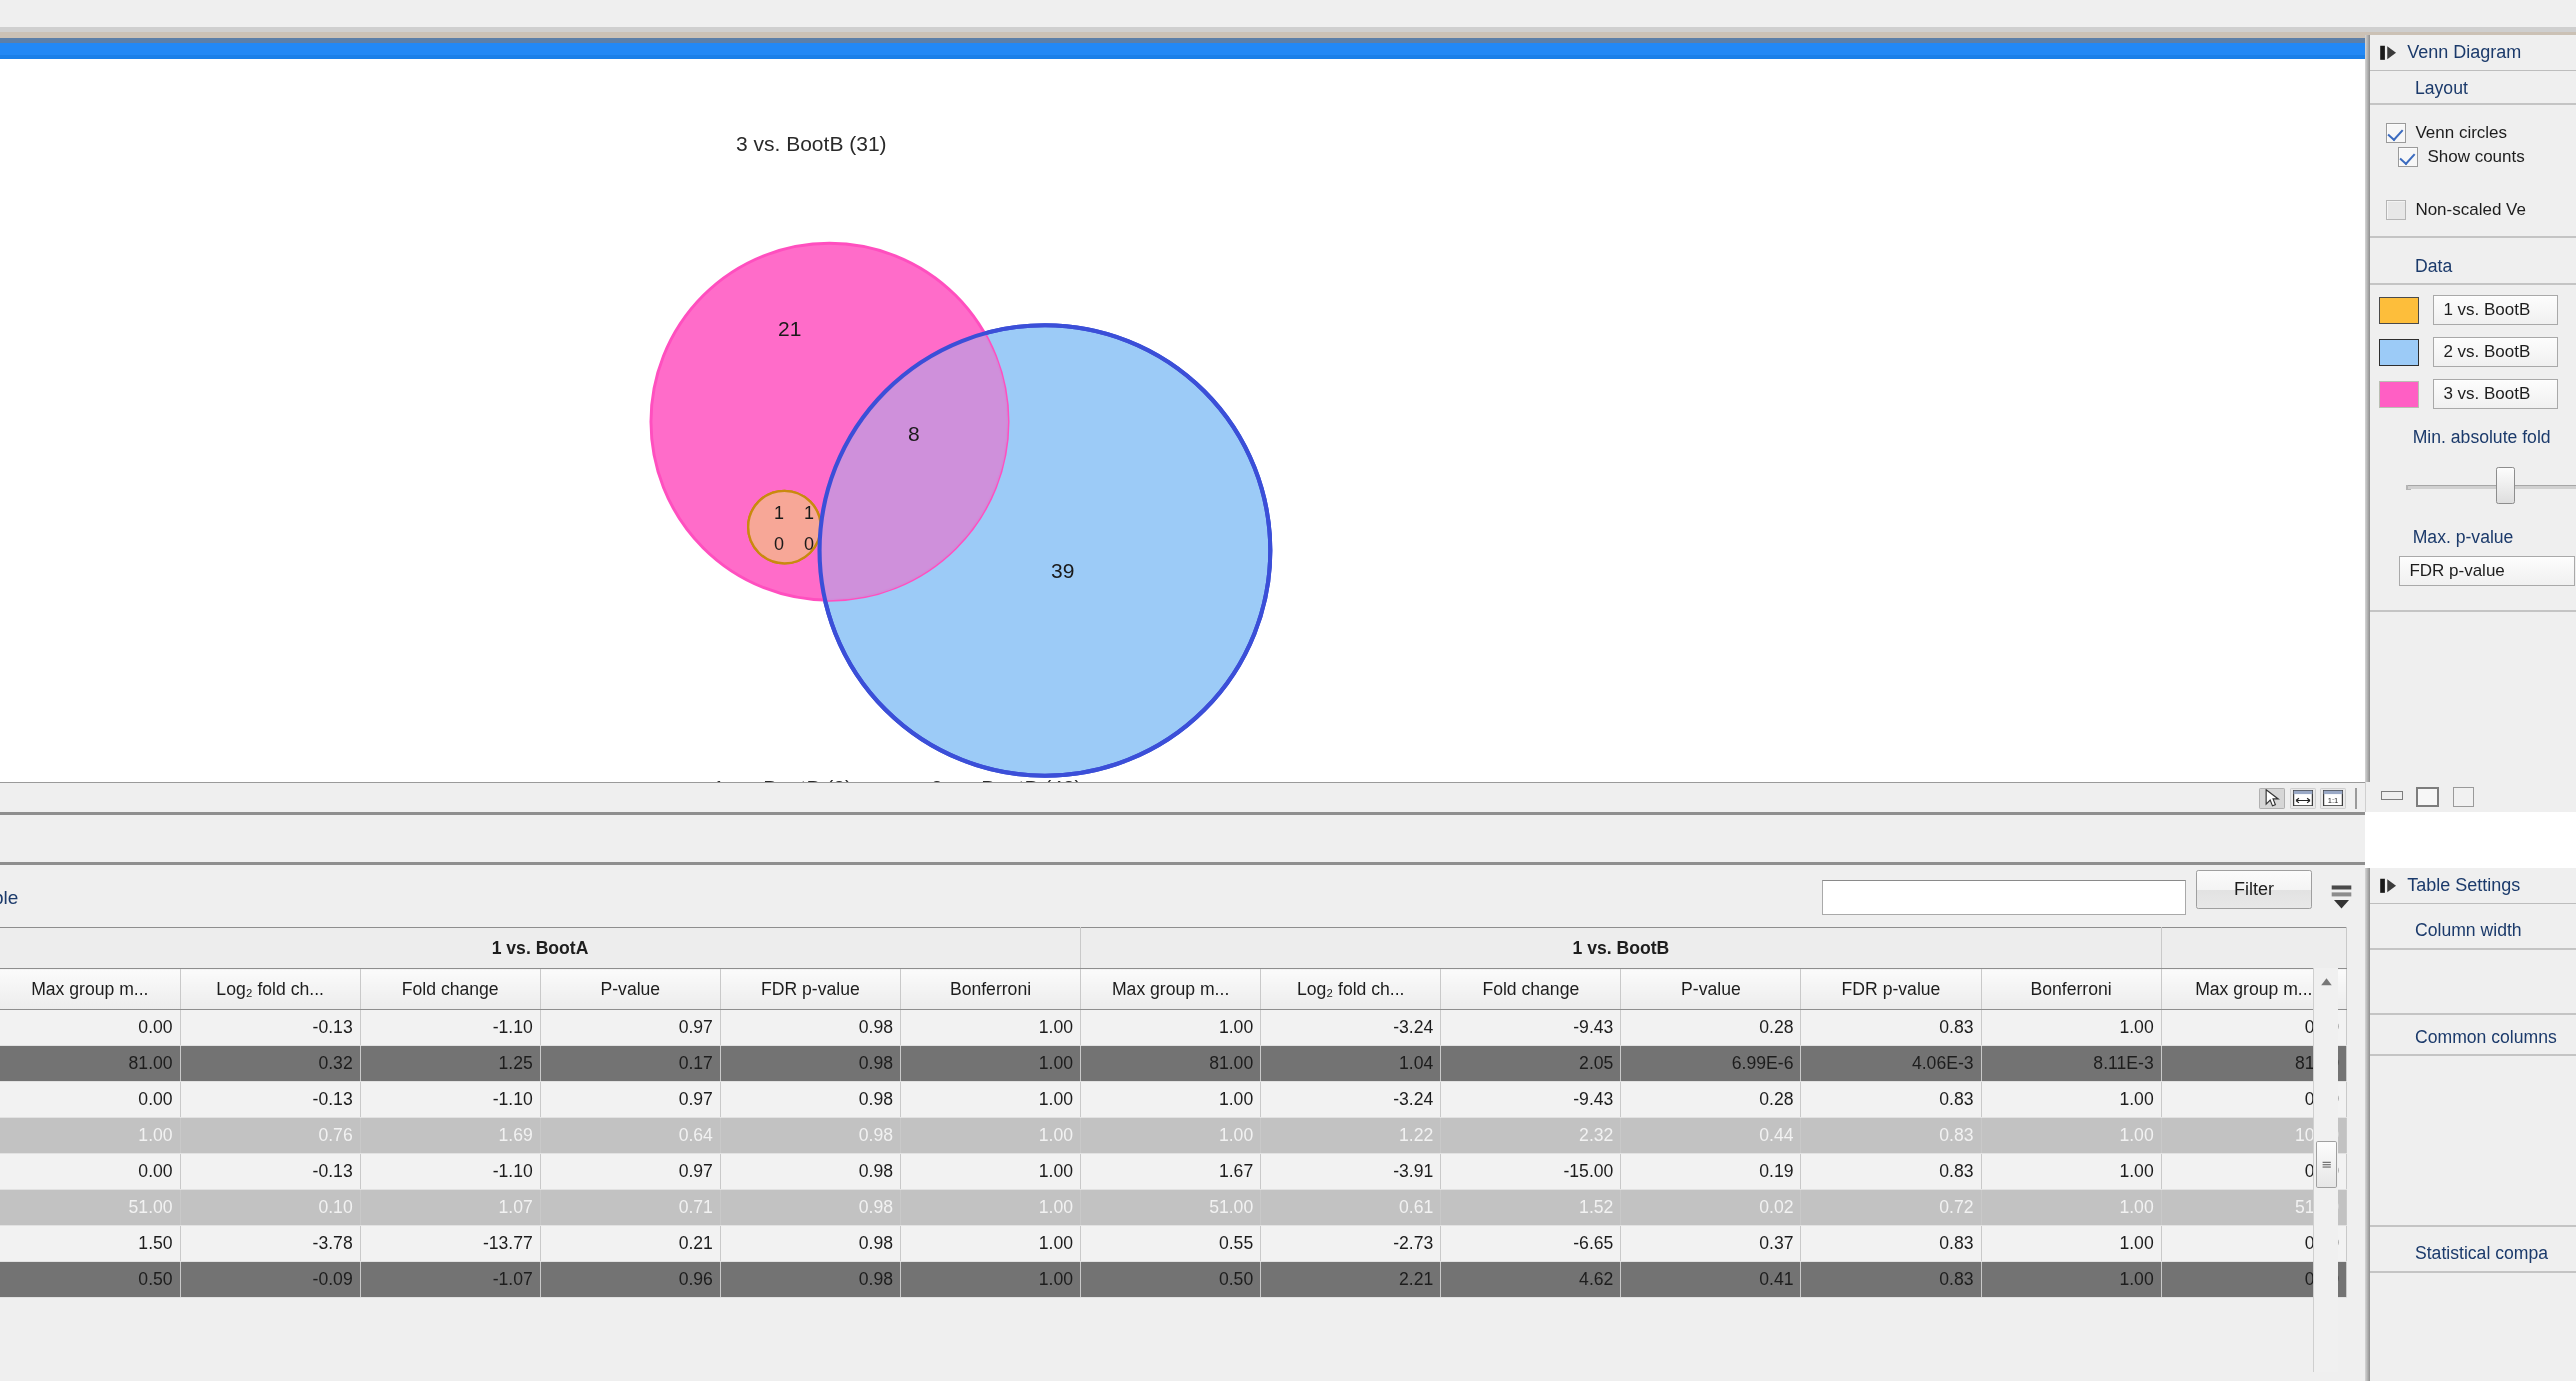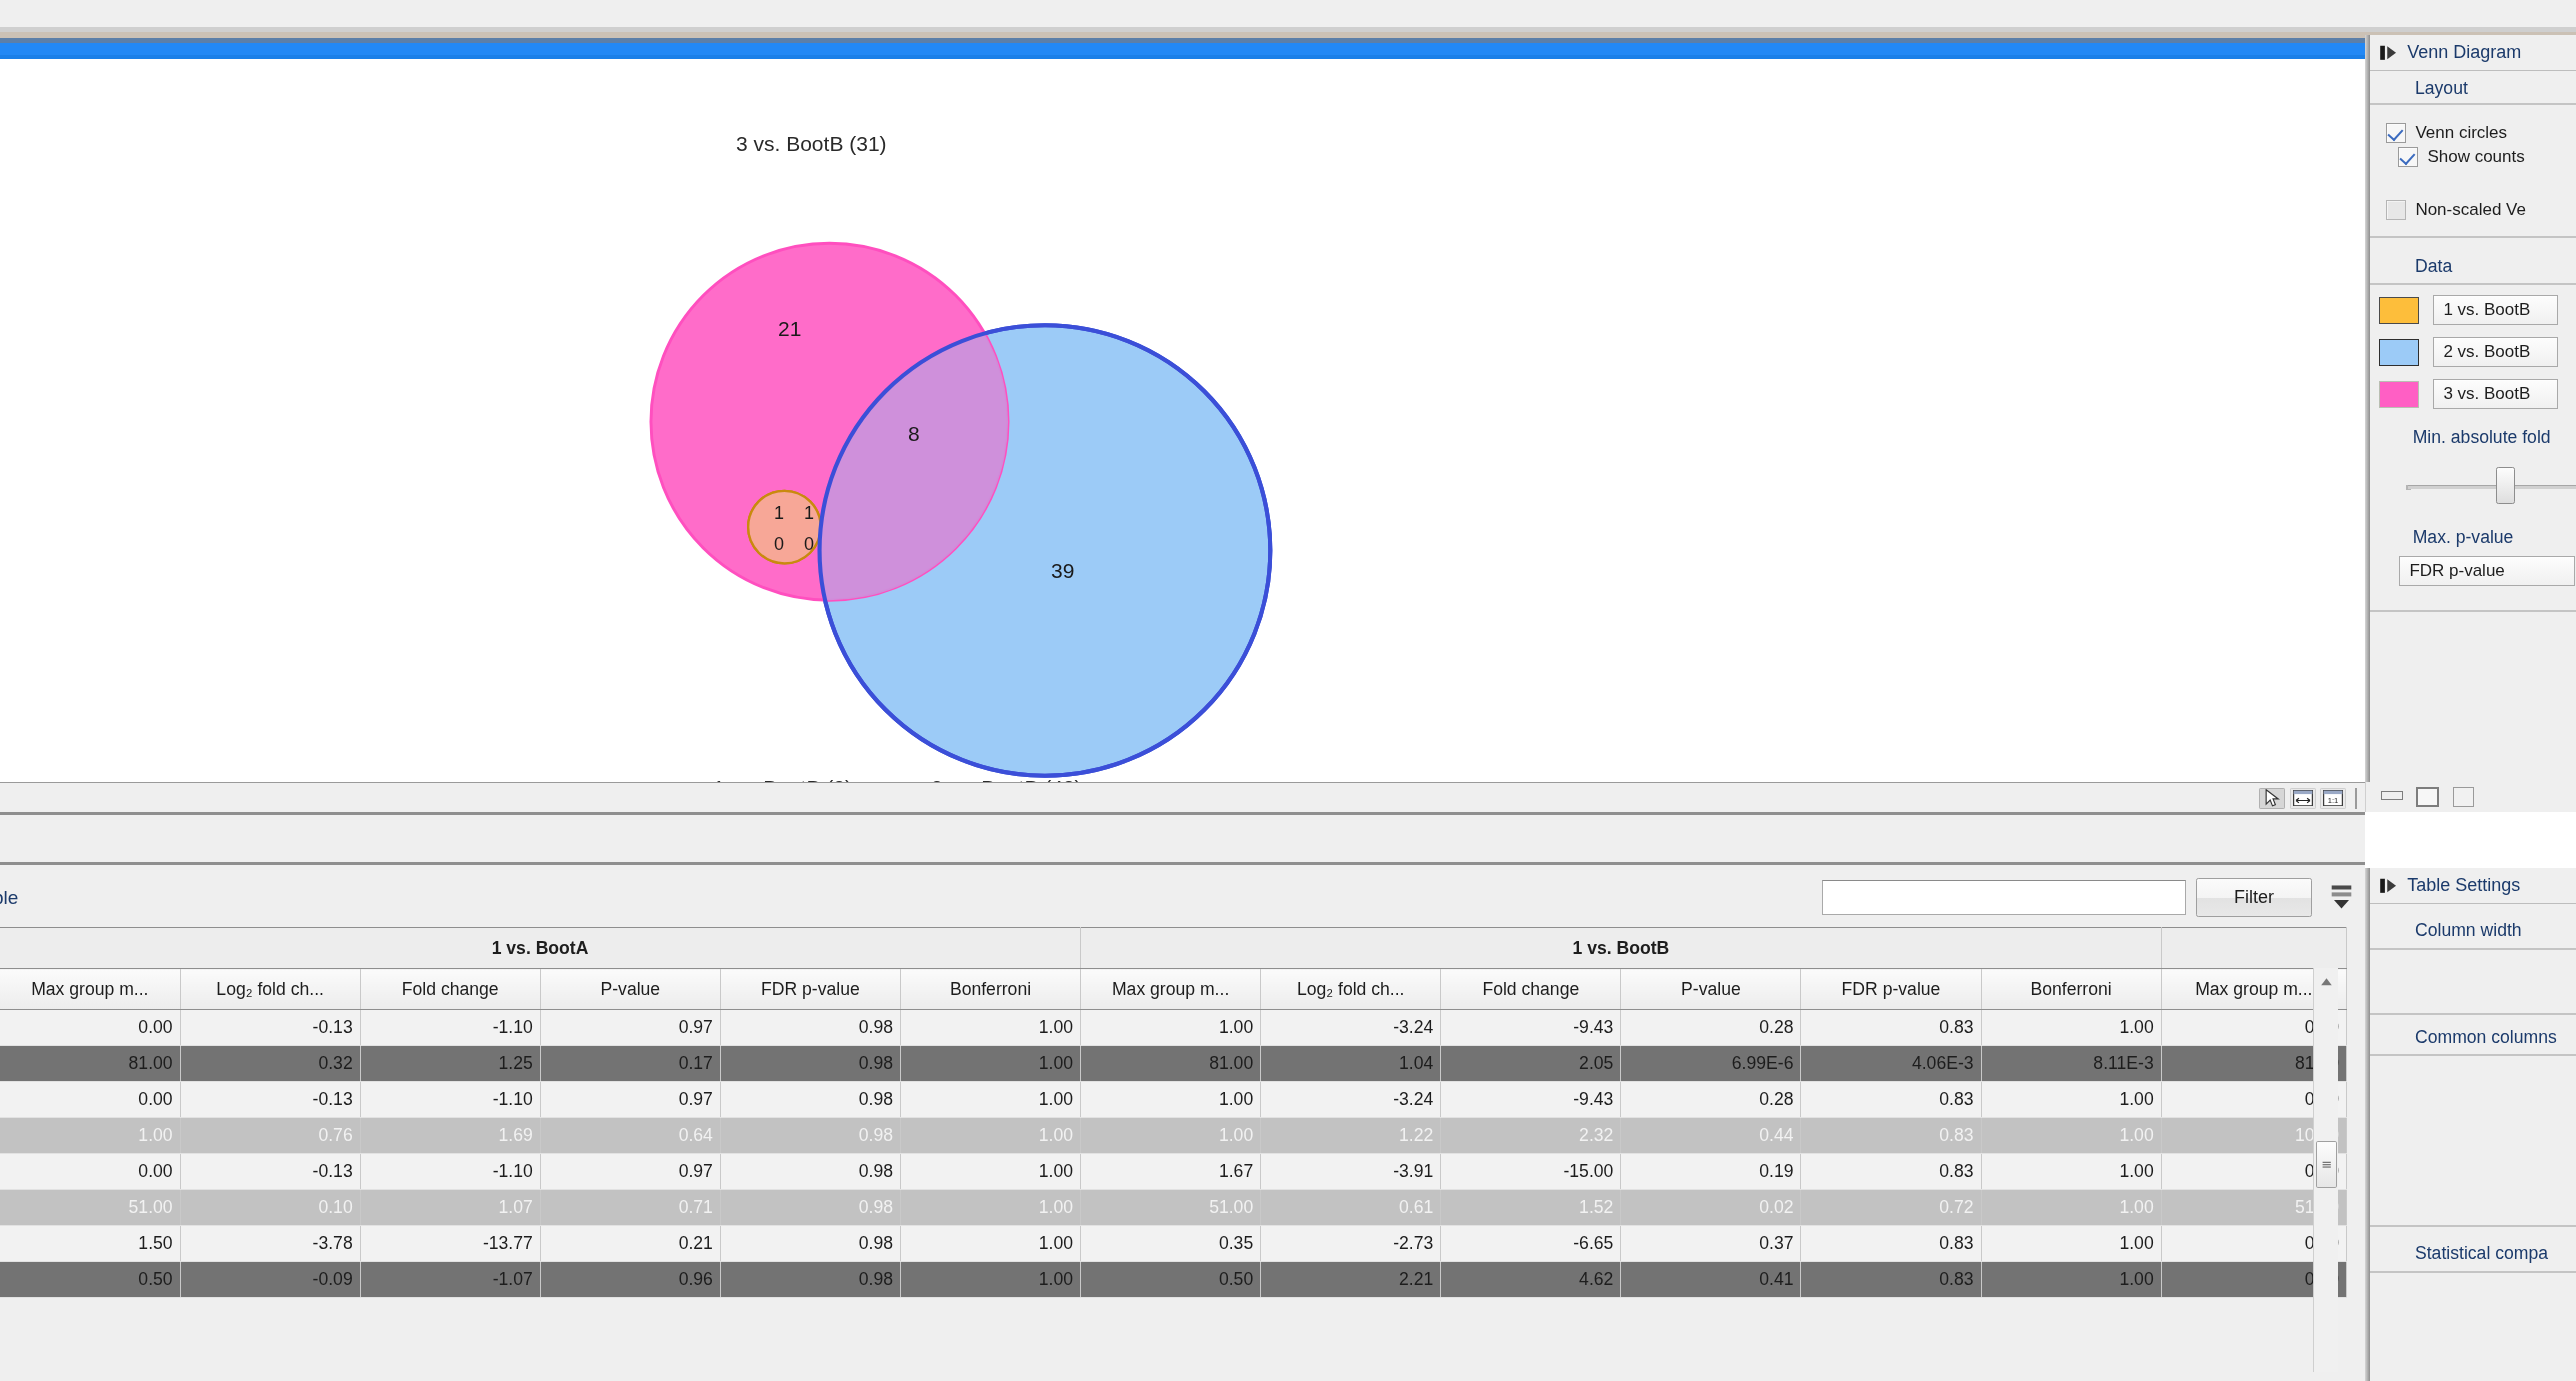--- a/index.html
+++ b/index.html
@@ -68,21 +68,21 @@
   }
   #filter-input {
     position:absolute; left:1822px; top:11.7px; width:364px; height:35px;
     background:#ffffff; border:1.2px solid #a9a9a9; border-top-color:#8a8a8a;
   }
   #filter-input input {
     width:100%; height:100%; border:0; outline:0; background:transparent;
     font-family:"Liberation Sans", sans-serif; font-size:17.6px; padding:0 5.9px;
   }
   #filter-button {
-    position:absolute; left:2196px; top:10px; width:116px; height:39px;
+    position:absolute; left:2196px; top:2px; width:116px; height:39px;
     background:linear-gradient(#fbfbfb 0%,#f4f4f4 50%,#e2e2e2 51%,#e8e8e8 100%);
     border:1.2px solid #9f9f9f; border-radius:2.3px;
     display:flex; align-items:center; justify-content:center;
     font-size:18px; color:#1d1d1d;
   }
   #filter-menu-icon {
     position:absolute; left:2328px; top:14px; width:27px; height:30px;
   }
 
   
@@ -418,21 +418,21 @@
             <td>1.00</td>
             <td>51.00</td>
           </tr>
           <tr class="data-row r-light">
             <td>1.50</td>
             <td>-3.78</td>
             <td>-13.77</td>
             <td>0.21</td>
             <td>0.98</td>
             <td>1.00</td>
-            <td>0.35</td>
+            <td>0.55</td>
             <td>-2.73</td>
             <td>-6.65</td>
             <td>0.37</td>
             <td>0.83</td>
             <td>1.00</td>
             <td>0.00</td>
           </tr>
           <tr class="data-row r-white">
             <td>0.50</td>
             <td>-0.09</td>

